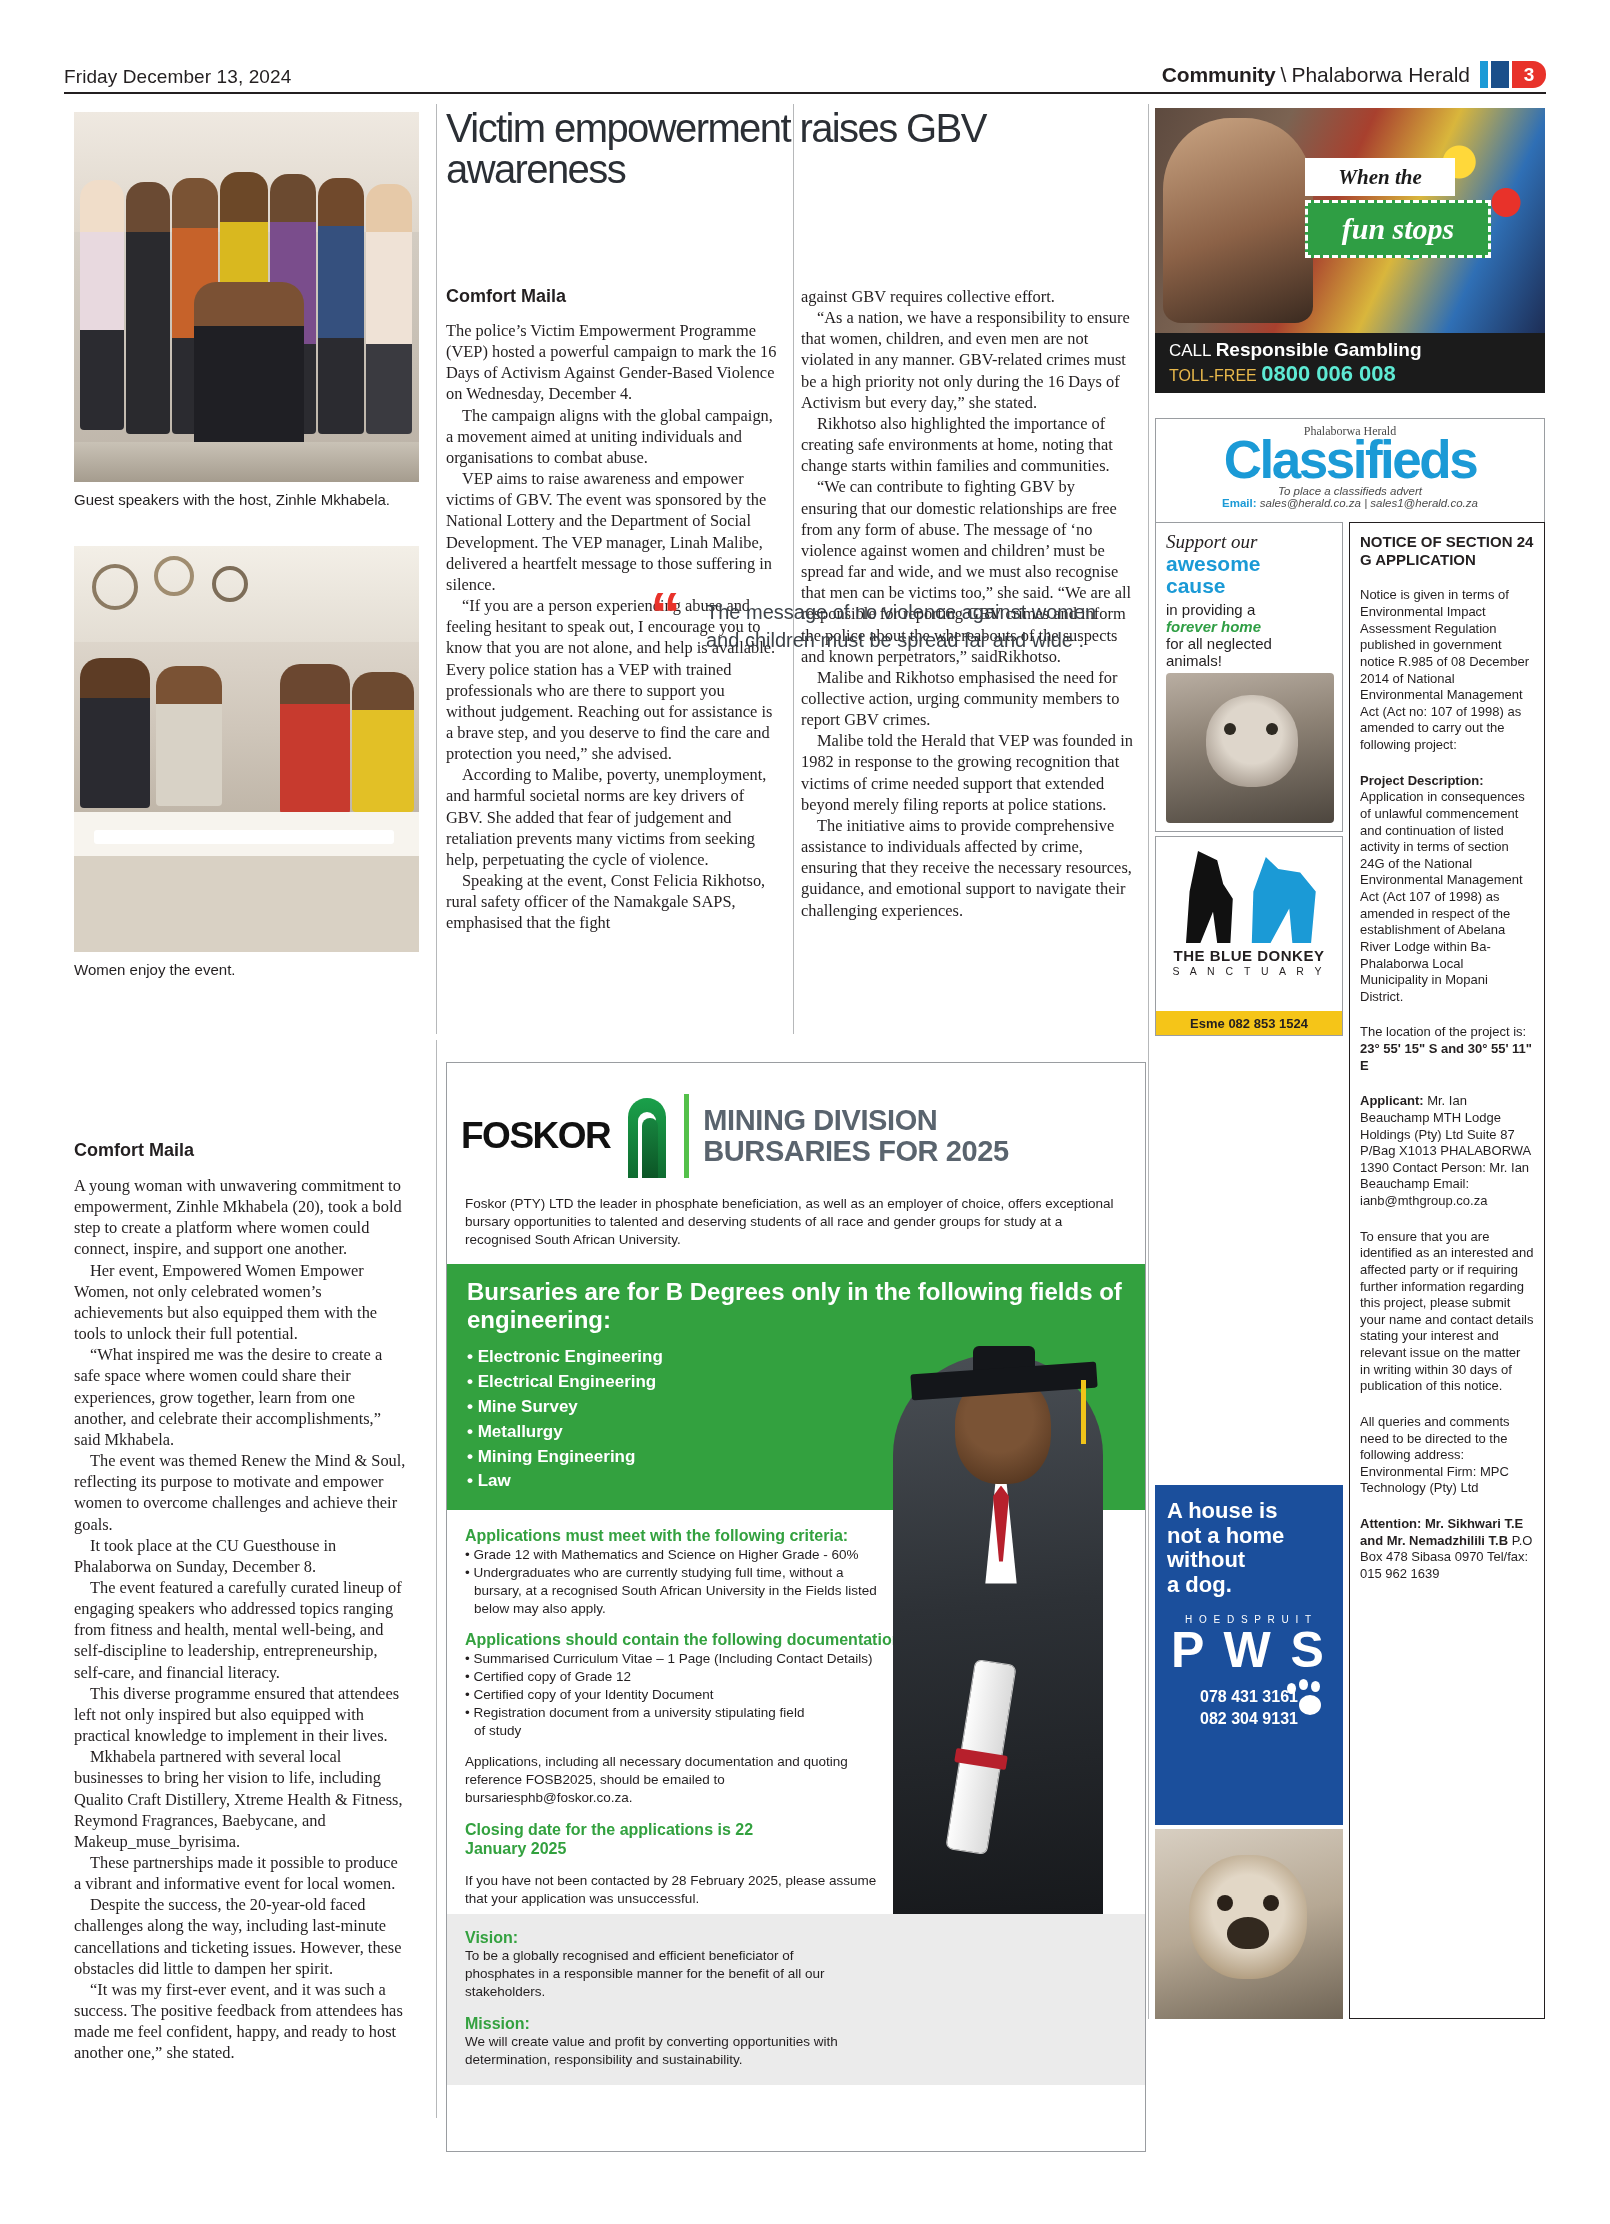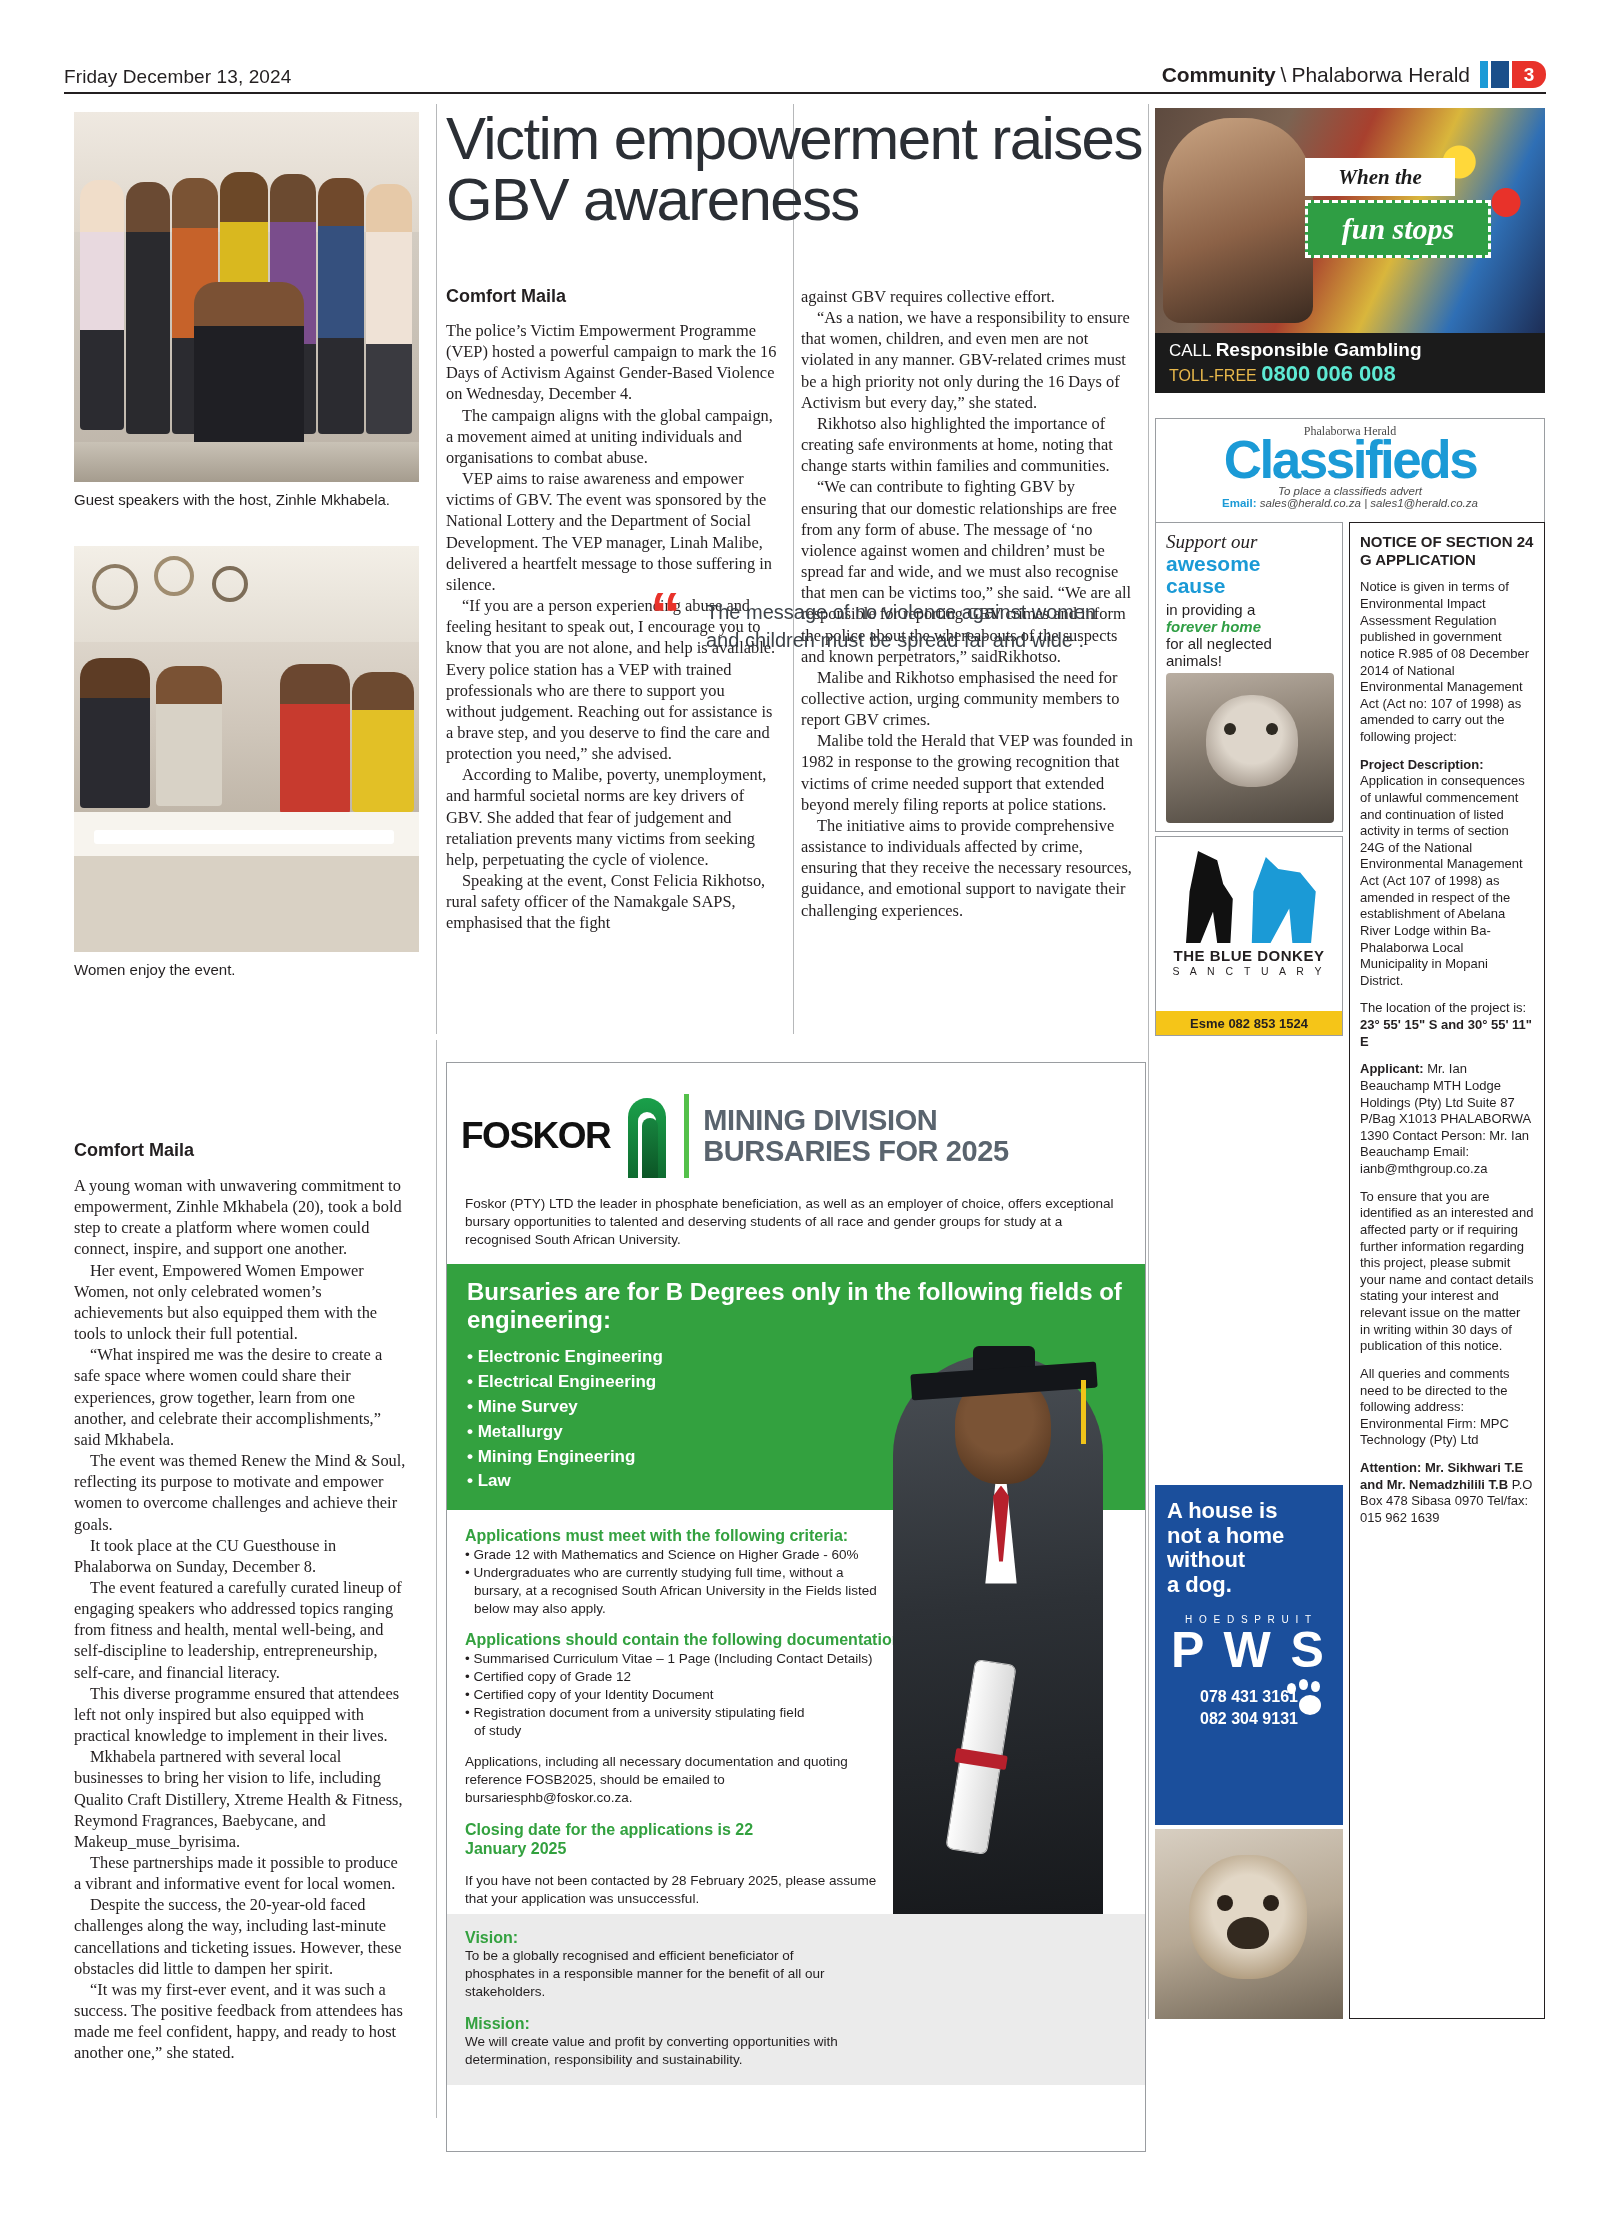--- a/index.html
+++ b/index.html
@@ -59,21 +59,21 @@
     font-family:"Liberation Serif", serif;
     font-size:16.4px; line-height:1.29; color:#231f20;
     text-align:left;
   }
   .bodytext p { margin:0; text-indent:16px; }
   .bodytext p.first { text-indent:0; }
 
   
   .hl-main {
     position:absolute; left:446px; top:108px; width:700px;
-    font-size:60px; line-height:1.02; font-weight:300; letter-spacing:-1.6px;
+    font-size:40px; line-height:1.02; font-weight:300; letter-spacing:-1.6px;
     color:#2b2f35;
   }
   .pullquote {
     position:absolute; left:650px; top:594px; width:470px;
     font-size:20px; line-height:1.4; color:#3c4248; font-weight:300;
   }
   .pq-mark {
     position:absolute; left:650px; top:592px;
     font-size:62px; color:#e8322a; font-weight:900; font-family:"Liberation Sans", sans-serif;
     letter-spacing:-4px; line-height:.7;
@@ -197,21 +197,21 @@
      background:radial-gradient(circle at 50% 45%, #e2d7c6 0 36px, #b39f82 68px, #6a5c48 100%);
      border-radius:46%; }
   .pugeye { position:absolute; width:16px; height:16px; background:#2a2119; border-radius:50%; }
   .pugmuz { position:absolute; left:38px; top:62px; width:42px; height:32px;
      background:#33291f; border-radius:50% 50% 45% 45%; }
 
   
   .notice { left:1349px; top:522px; width:196px; height:1497px;
      background:#fff; border:1px solid #231f20; padding:10px 10px 8px 10px; }
   .nt-title { font-size:15px; font-weight:700; line-height:1.18; }
-  .nt-p { font-size:13px; line-height:1.28; margin-top:11px; }
+  .nt-p { font-size:13px; line-height:1.28; margin-top:19px; }
   .nt-p b { font-weight:700; }
 
   
   .foskor { left:446px; top:1062px; width:700px; height:1090px;
      background:#fff; border:1px solid #9a9da1; }
   .fk-head { position:relative; height:130px; padding:16px 14px 0 14px; display:flex; align-items:center; }
   .fk-logo { font-size:37px; font-weight:700; letter-spacing:-1.5px; color:#111; }
   .fk-mark { width:52px; height:84px; margin:0 8px 0 10px; position:relative; }
   .fk-mark i { position:absolute; display:block; }
   .fk-divider { width:5px; height:84px; background:#54c04a; margin:0 14px 0 4px; }

